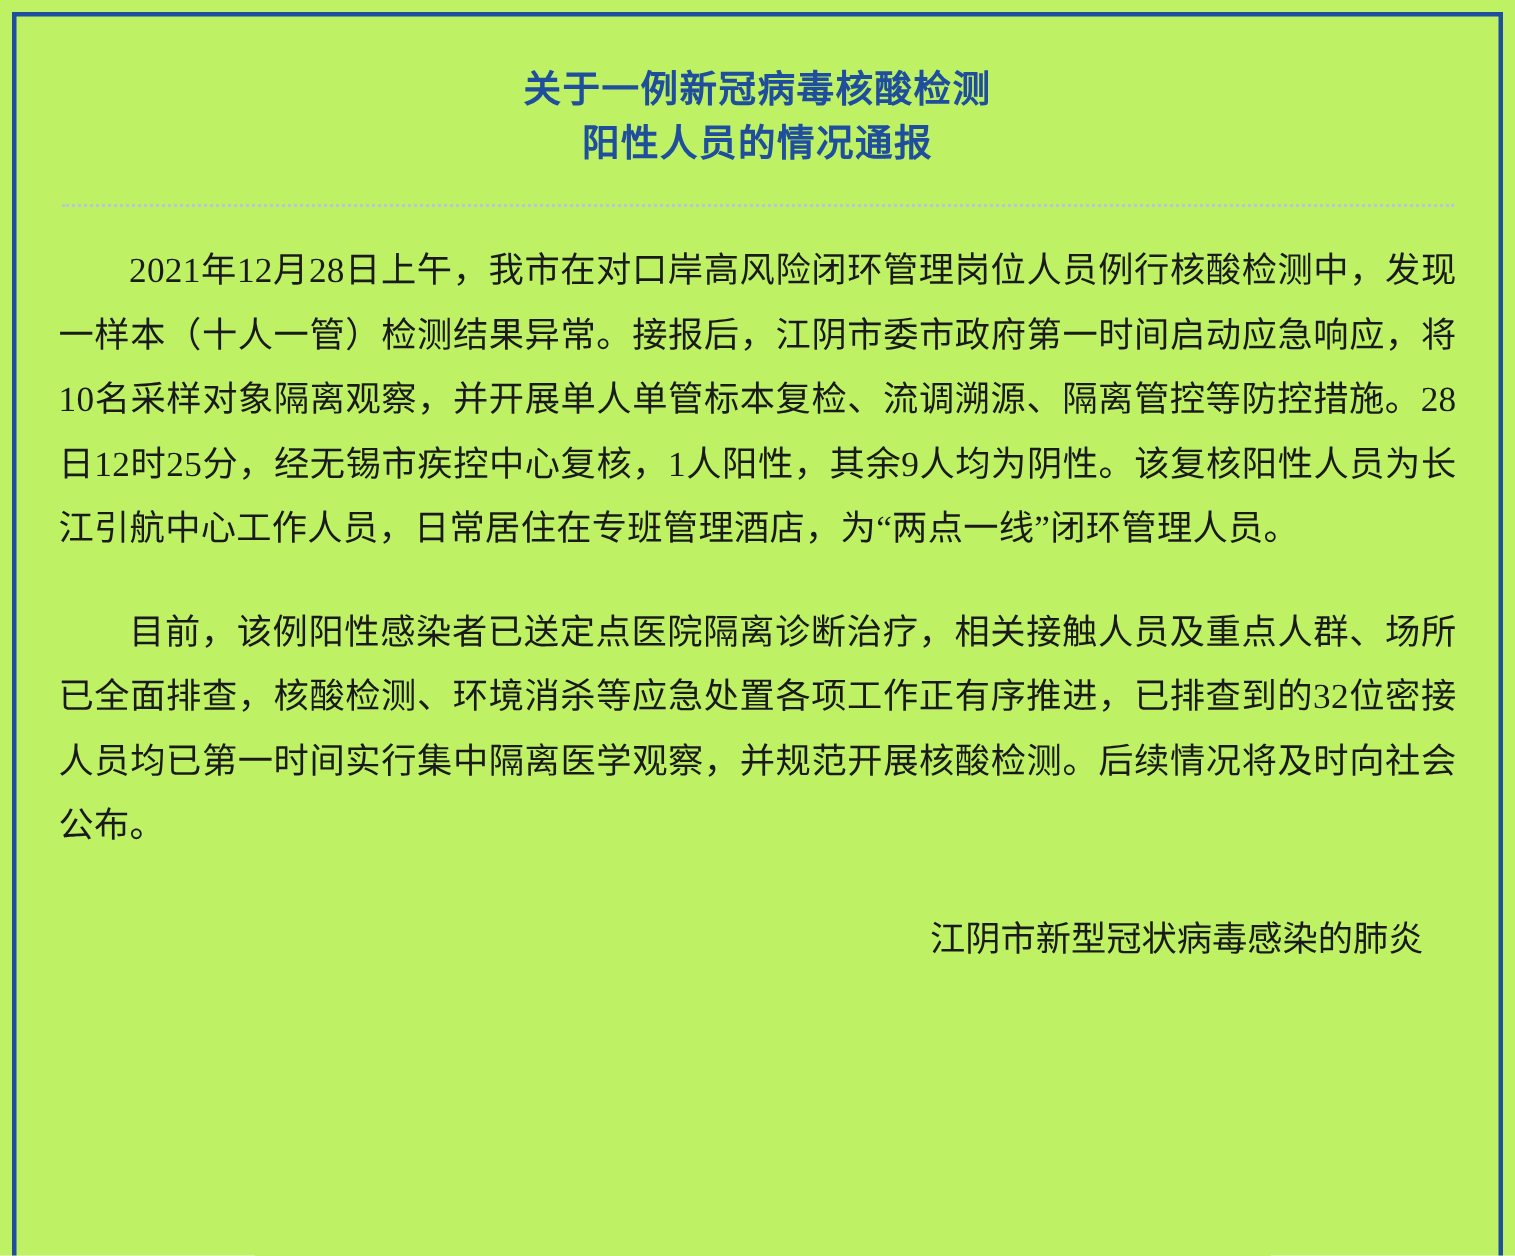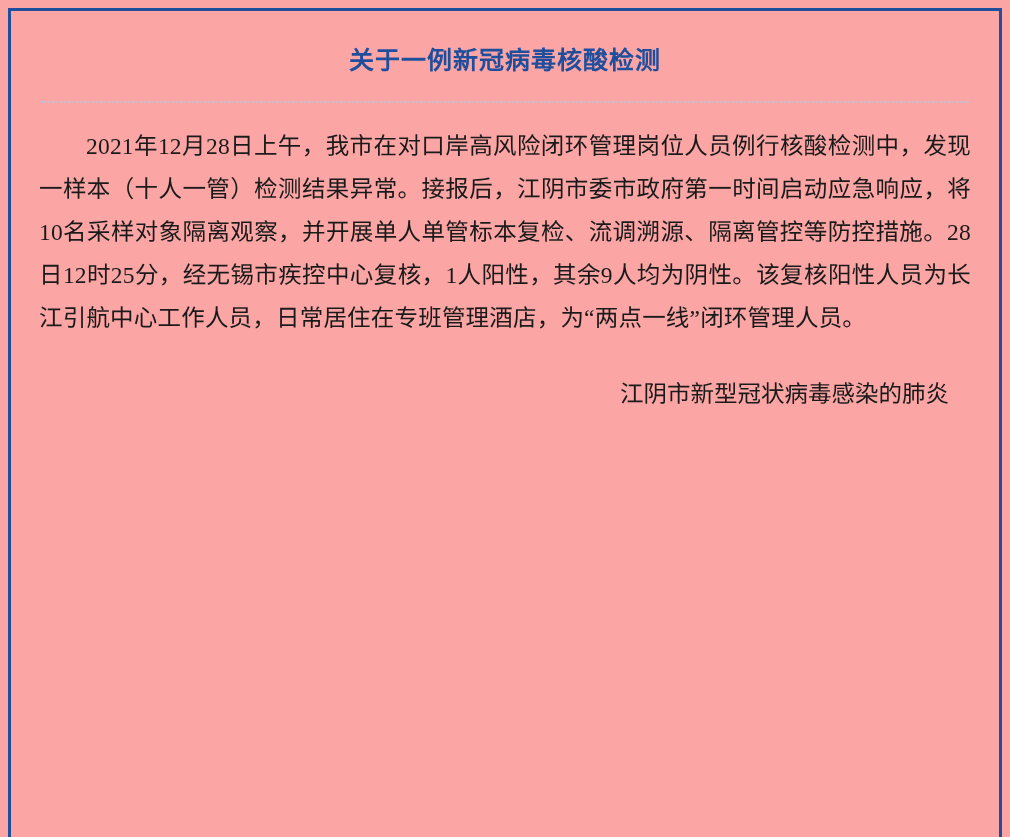--- a/index.html
+++ b/index.html
@@ -12,21 +12,21 @@
     height: 837px;
     overflow: hidden;
     font-family: "Liberation Serif", "DejaVu Serif", serif;
   }
 
   .page {
     position: relative;
     width: 1010px;
     height: 837px;
     box-sizing: border-box;
-    background: #fca5a5;
+    background: #bef264;
   }
 
   
   .frame-left {
     position: absolute;
     left: 8px;
     top: 8px;
     bottom: 0px;
     width: 3px;
     background: #1f4e9c;
@@ -112,26 +112,28 @@
 <div class="page">
 
   <div class="frame-top"></div>
   <div class="frame-left"></div>
   <div class="frame-right"></div>
 
   <div class="content">
 
     <div class="doc-title">
       <span class="line1">关于一例新冠病毒核酸检测</span>
+      <span class="line2">阳性人员的情况通报</span>
     </div>
 
     <div class="divider"></div>
 
     <div class="body-text">
       <p class="para">2021年12月28日上午，我市在对口岸高风险闭环管理岗位人员例行核酸检测中，发现一样本（十人一管）检测结果异常。接报后，江阴市委市政府第一时间启动应急响应，将10名采样对象隔离观察，并开展单人单管标本复检、流调溯源、隔离管控等防控措施。28日12时25分，经无锡市疾控中心复核，1人阳性，其余9人均为阴性。该复核阳性人员为长江引航中心工作人员，日常居住在专班管理酒店，为“两点一线”闭环管理人员。</p>
+      <p class="para">目前，该例阳性感染者已送定点医院隔离诊断治疗，相关接触人员及重点人群、场所已全面排查，核酸检测、环境消杀等应急处置各项工作正有序推进，已排查到的32位密接人员均已第一时间实行集中隔离医学观察，并规范开展核酸检测。后续情况将及时向社会公布。</p>
     </div>
 
     <div class="signature">
       <span class="sig-line">江阴市新型冠状病毒感染的肺炎</span>
 
     </div>
 
   </div>
 </div>
 

